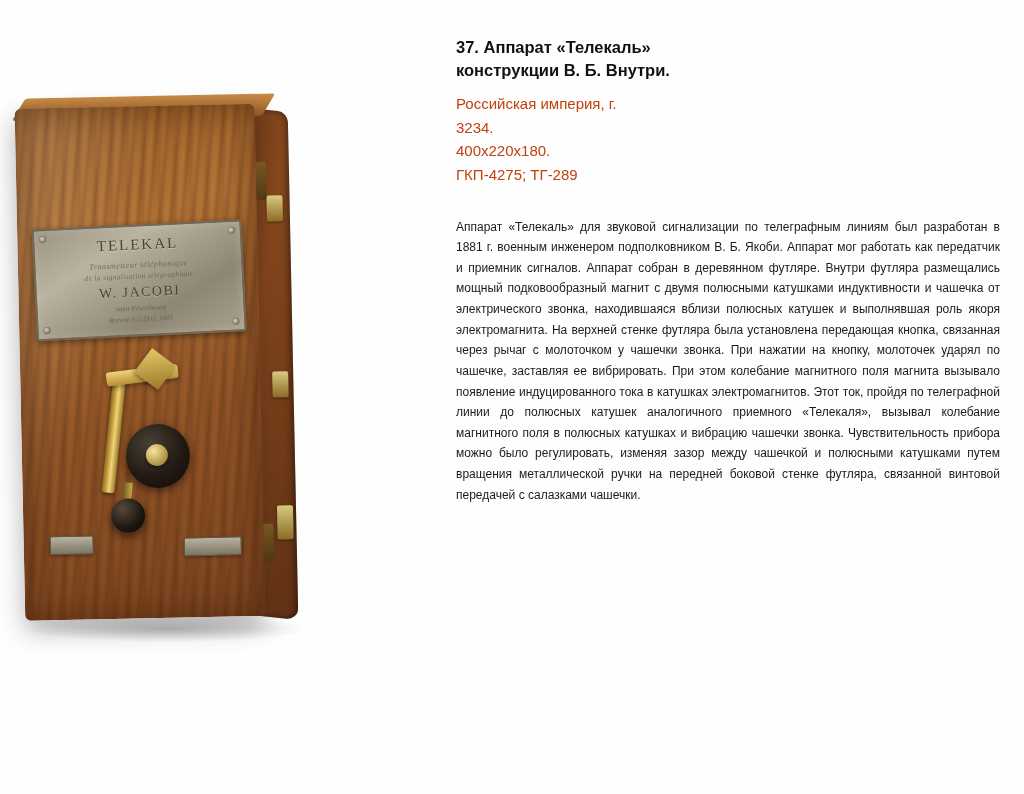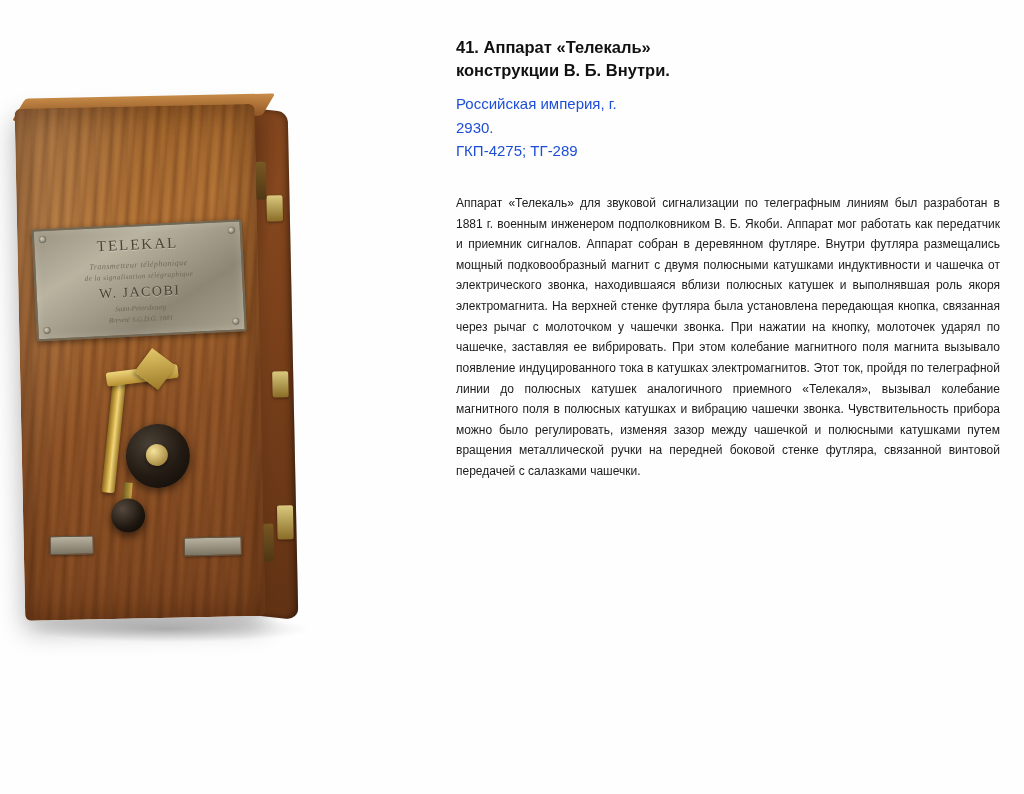--- a/index.html
+++ b/index.html
@@ -290,21 +290,21 @@
     font-size: 16.5px;
     font-weight: bold;
     line-height: 1.42;
     color: #111111;
     margin: 0 0 9px 0;
   }
   .title .t-line { display: block; }
   .meta {
     font-size: 15px;
     line-height: 1.58;
-    color: #1d4ed8;
+    color: #c2410c;
   }
   .meta .m-line { display: block; }
   .body-text {
     margin-top: 30px;
     font-size: 12px;
     line-height: 1.72;
     text-align: justify;
     text-justify: inter-word;
     color: #1b1b1b;
     white-space: pre-line;
@@ -357,26 +357,27 @@
         <div class="hinge hg2"></div>
       </div>
 
       <div class="photo-shadow"></div>
     </div>
   </div>
 
   <div class="text-col">
 
     <div class="title">
-      <span class="t-line">41. Аппарат «Телекаль»</span>
+      <span class="t-line">37. Аппарат «Телекаль»</span>
       <span class="t-line">конструкции В. Б. Внутри.</span>
     </div>
 
     <div class="meta">
       <span class="m-line">Российская империя, г.</span>
-      <span class="m-line">2930.</span>
+      <span class="m-line">3234.</span>
+      <span class="m-line">400х220х180.</span>
       <span class="m-line">ГКП-4275; ТГ-289</span>
     </div>
 
     <div class="body-text">Аппарат «Телекаль» для звуковой сигнализации по телеграфным линиям был разработан в 1881 г. военным инженером подполковником В. Б. Якоби. Аппарат мог работать как передатчик и приемник сигналов. Аппарат собран в деревянном футляре. Внутри футляра размещались мощный подковообразный магнит с двумя полюсными катушками индуктивности и чашечка от электрического звонка, находившаяся вблизи полюсных катушек и выполнявшая роль якоря электромагнита. На верхней стенке футляра была установлена передающая кнопка, связанная через рычаг с молоточком у чашечки звонка. При нажатии на кнопку, молоточек ударял по чашечке, заставляя ее вибрировать. При этом колебание магнитного поля магнита вызывало появление индуцированного тока в катушках электромагнитов. Этот ток, пройдя по телеграфной линии до полюсных катушек аналогичного приемного «Телекаля», вызывал колебание магнитного поля в полюсных катушках и вибрацию чашечки звонка. Чувствительность прибора можно было регулировать, изменяя зазор между чашечкой и полюсными катушками путем вращения металлической ручки на передней боковой стенке футляра, связанной винтовой передачей с салазками чашечки.</div>
   </div>
 
 </div>
 
 </body></html>

